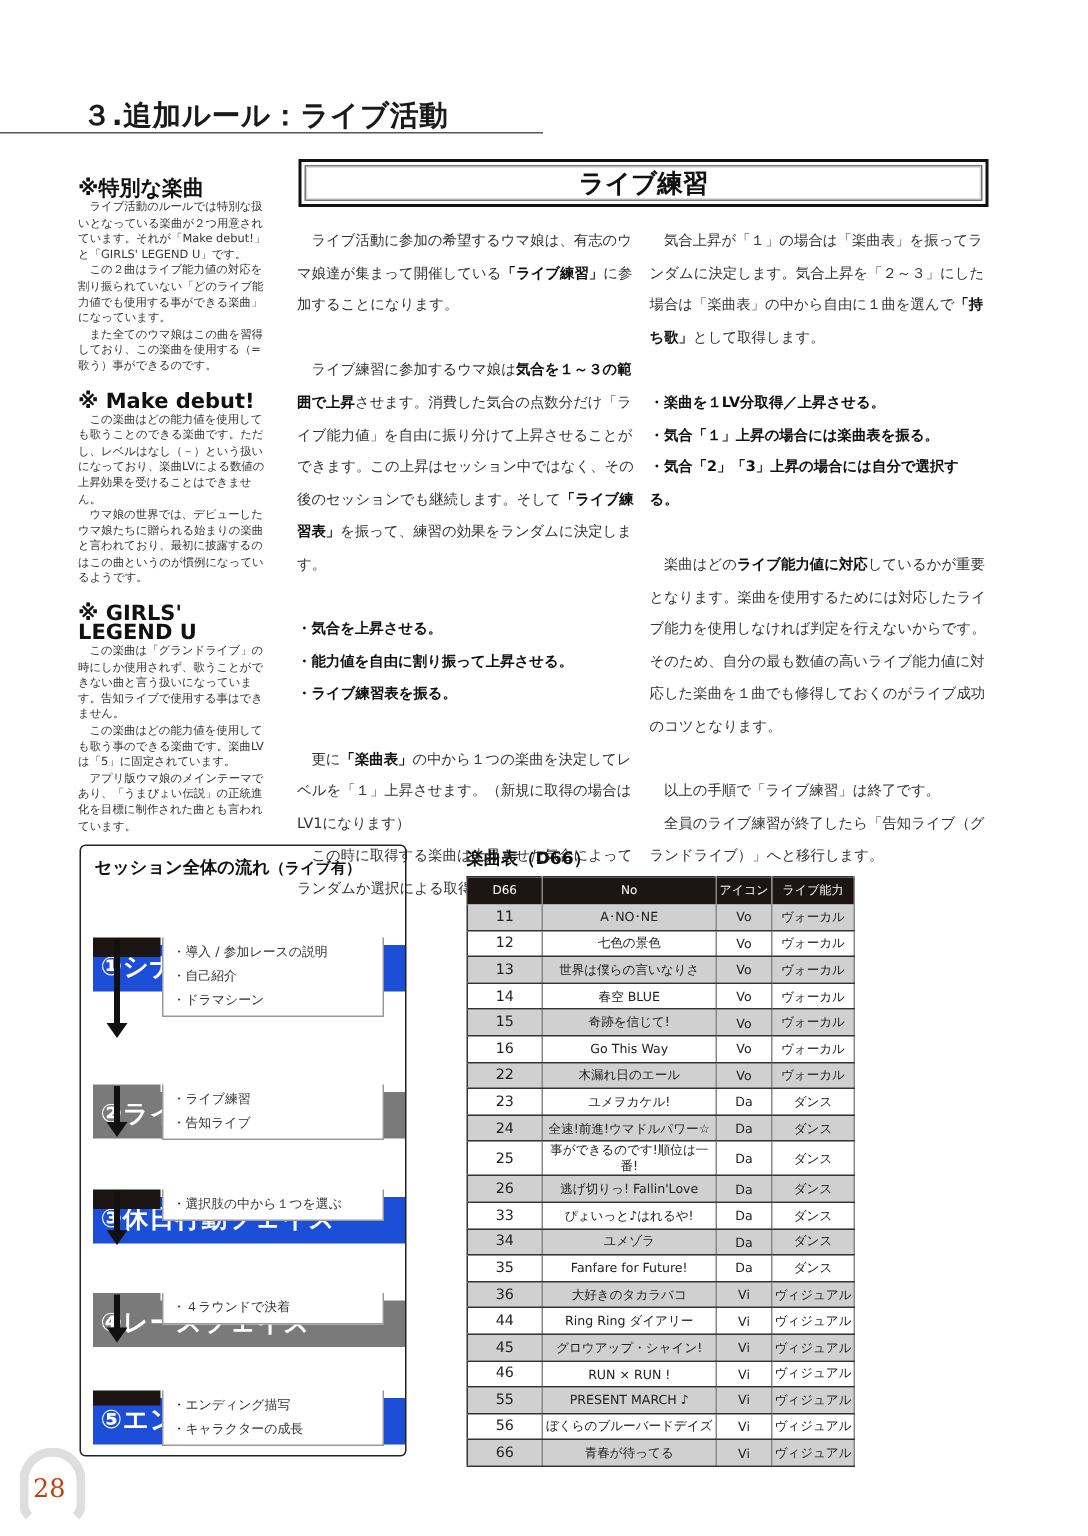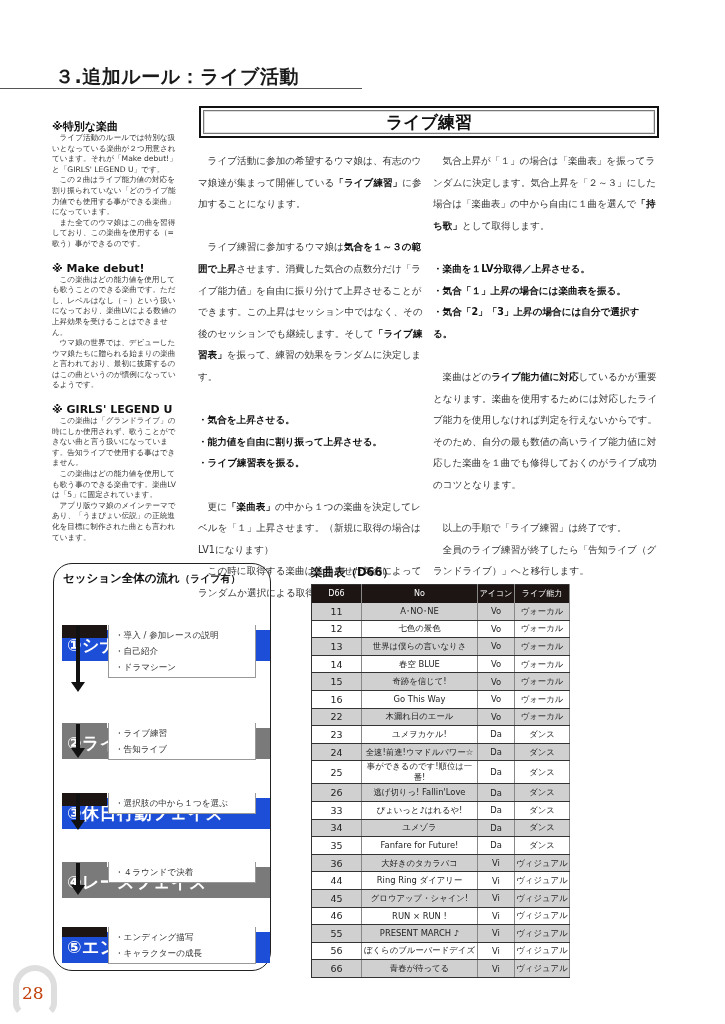--- a/index.html
+++ b/index.html
@@ -10,21 +10,21 @@
     position: absolute; left: 55px; top: 64px;
     font-size: 19px; font-weight: bold; color: #1a1a1a; letter-spacing: 0.5px;
   }
   .title-rule {
     position: absolute; left: 0; top: 88px; width: 362px; height: 1px; background: #555;
   }
 
   
   .sidebar { position: absolute; left: 52px; top: 120px; width: 128px; font-size: 7.6px; line-height: 10.6px; color: #333; }
   .note { margin-bottom: 12px; }
-  .note-title { font-weight: bold; font-size: 11px; line-height: 13px; color: #111; }
+  .note-title { font-weight: bold; font-size: 14px; line-height: 13px; color: #111; }
   .note p { text-indent: 1em; }
 
   
   .section-box {
     position: absolute; left: 199px; top: 106px; width: 460px; height: 32px;
     border: 2px solid #111; padding: 2px;
   }
   .section-box-inner {
     width: 100%; height: 100%; border: 1px solid #777;
     box-shadow: inset 0 0 0 1px #ddd;
@@ -36,21 +36,21 @@
   .col-mid { left: 198px; top: 150px; width: 225px; }
   .col-right { left: 433px; top: 150px; width: 225px; }
   .col p { text-indent: 1em; }
   .col b { color: #111; }
   .col .gap { height: 21.6px; }
   .col .bullet { font-weight: bold; color: #111; }
 
   
   .flow {
     position: absolute; left: 53px; top: 563px; width: 218px; height: 408px;
-    border: 1.5px solid #222; border-radius: 19px;
+    border: 1.5px solid #222; border-radius: 4px;
   }
   .flow-title { position: absolute; left: 9px; top: 7px; font-size: 11.5px; font-weight: bold; color: #111; }
   .flow-title .sub { font-size: 10px; }
   .phase { position: absolute; left: 8px; width: 208px; }
   .phase-head {
     position: relative; height: 31px; color: #fff; font-weight: bold; font-size: 17px;
     line-height: 31px; padding-left: 5px; letter-spacing: 0.5px;
   }
   .phase-head.dark { background: #1d4ed8; margin-top: 36px; }
   .phase-head.grey { background: #7a7a7a; margin-top: 36px; }

